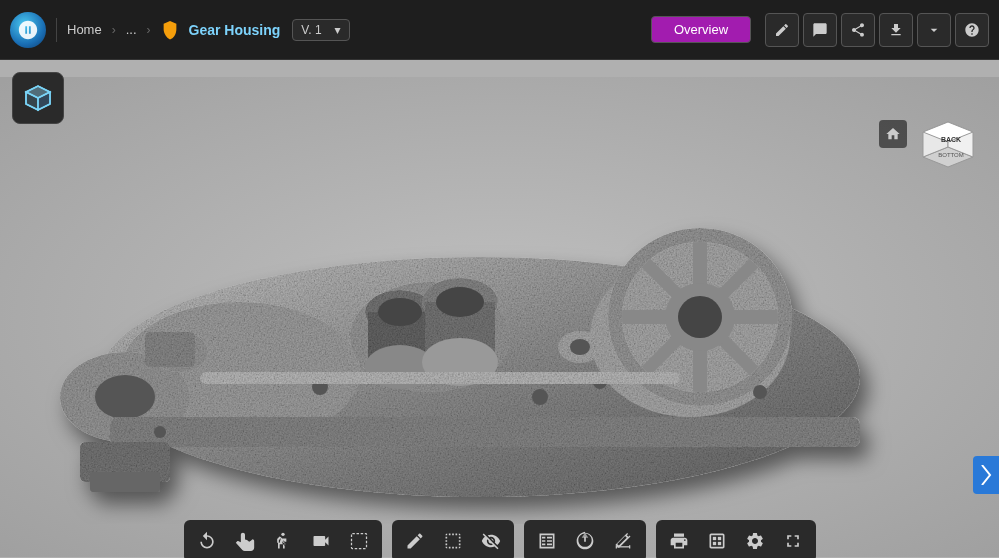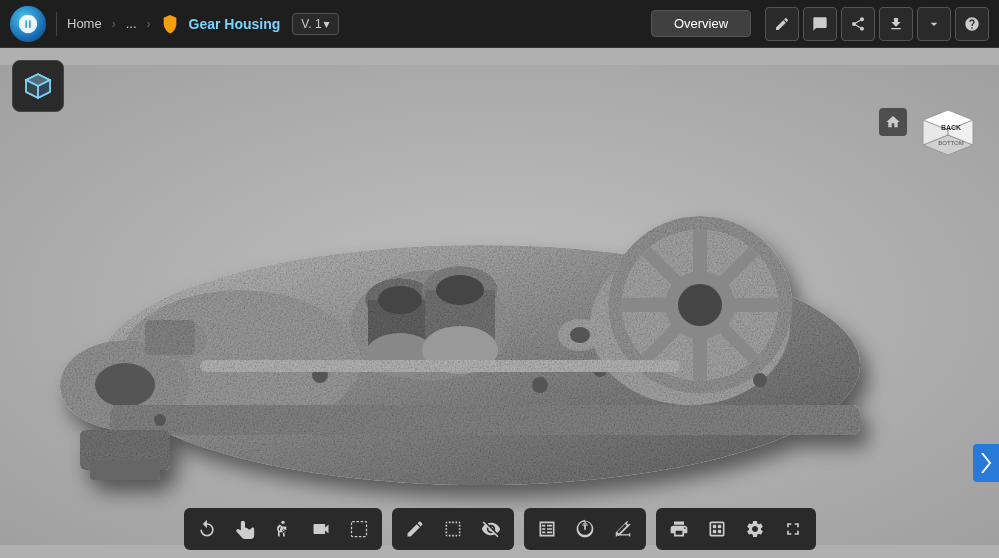--- a/index.html
+++ b/index.html
@@ -10,21 +10,21 @@
       background: #1a1a1a;
       font-family: Arial, sans-serif;
       color: #fff;
     }
 
     
     #topbar {
       display: flex;
       align-items: center;
       background: #1e1e1e;
-      height: 48px;
+      height: 60px;
       padding: 0 10px;
       border-bottom: 1px solid #333;
       gap: 6px;
     }
     #app-logo {
       width: 36px;
       height: 36px;
       border-radius: 50%;
       background: radial-gradient(circle at 40% 35%, #4ac8f0, #1a6fb5 60%, #0d3a6e);
       display: flex; align-items: center; justify-content: center;
@@ -50,30 +50,30 @@
       font-weight: 600;
     }
     .version-btn {
       background: #2a2a2a;
       border: 1px solid #555;
       border-radius: 4px;
       color: #ccc;
       font-size: 12px;
       padding: 3px 8px;
       cursor: pointer;
-      display: flex; align-items: center; gap: 2px;
+      display: flex; align-items: center; gap: 13px;
       margin-left: 6px;
     }
 
     
     .flex-grow { flex: 1; }
 
     
     #overview-btn {
-      background: #404040;
+      background: #a21caf;
       border: 1px solid #555;
       border-radius: 4px;
       color: #fff;
       font-size: 13px;
       padding: 5px 16px;
       cursor: pointer;
       min-width: 100px;
       text-align: center;
     }
 

